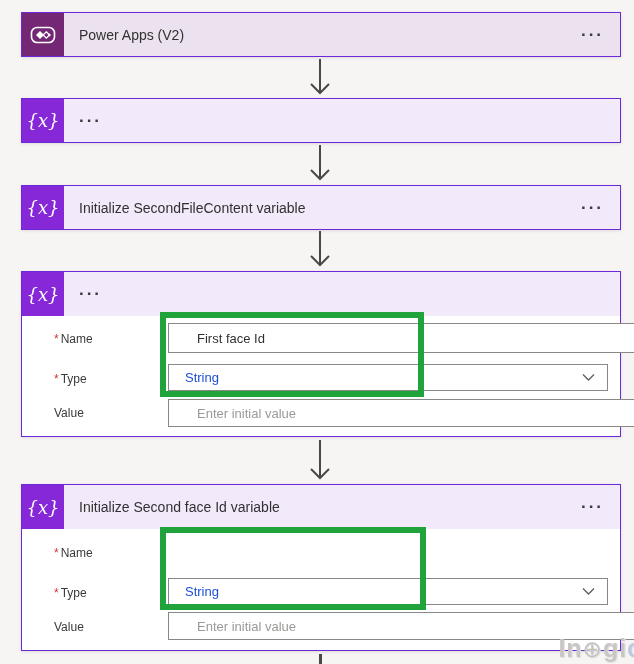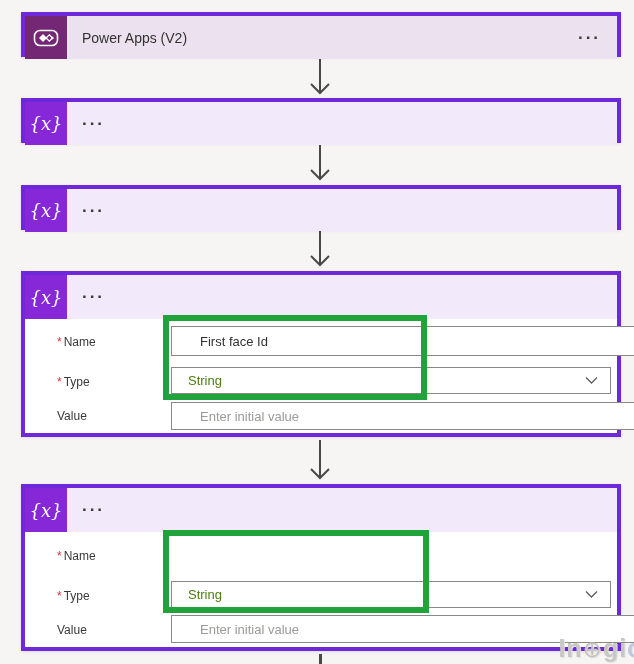--- a/index.html
+++ b/index.html
@@ -11,21 +11,21 @@
     background: #f6f5f4;
     overflow: hidden;
     font-family: "Liberation Sans", sans-serif;
     color: #323130;
   }
   .card {
     position: absolute;
     left: 21px;
     width: 600px;
     background: #ffffff;
-    border: 4px solid #6d28d9;
+    border: 1px solid #6d28d9;
     box-shadow: 0 1px 3px rgba(0,0,0,0.10);
   }
   .card-header {
     display: flex;
     align-items: stretch;
     height: 44px;
     cursor: pointer;
   }
   .collapsed { height: 45px; }
   .collapsed .card-header { height: 43px; }
@@ -87,21 +87,21 @@
     outline: none;
   }
   .txt-input::placeholder { color: #9c9a98; opacity: 1; }
   .dropdown {
     position: absolute;
     left: 146px;
     width: 440px;
     border: 1px solid #8a8886;
     background: #fff;
     font-size: 13px;
-    color: #4d7c0f;
+    color: #1d4ed8;
     display: flex;
     align-items: center;
     padding: 0 12px 0 16px;
     cursor: pointer;
   }
   .dropdown .dd-text { flex: 1 1 auto; }
   .dropdown .chev { flex: 0 0 auto; display: flex; align-items: center; }
   .flow-arrow { position: absolute; left: 307px; }
   .flow-stub {
     position: absolute;
@@ -164,20 +164,21 @@
   </div>
 
   <svg class="flow-arrow" style="top:145px;" width="26" height="38">
     <line x1="13" y1="0" x2="13" y2="33" stroke="#4a4846" stroke-width="2"></line>
     <polyline points="4,25 13,34 22,25" fill="none" stroke="#4a4846" stroke-width="2"></polyline>
   </svg>
 
   <div class="card collapsed" style="top:185px;">
     <div class="card-header hdr-action">
       <div class="op-icon var">{x}</div>
+      <div class="hdr-title">Initialize SecondFileContent variable</div>
       <div class="hdr-menu">···</div>
     </div>
   </div>
 
   <svg class="flow-arrow" style="top:231px;" width="26" height="38">
     <line x1="13" y1="0" x2="13" y2="33" stroke="#4a4846" stroke-width="2"></line>
     <polyline points="4,25 13,34 22,25" fill="none" stroke="#4a4846" stroke-width="2"></polyline>
   </svg>
 
   <div class="card" style="top:271px; height:166px;">
@@ -212,20 +213,21 @@
   </div>
 
   <svg class="flow-arrow" style="top:440px;" width="26" height="42">
     <line x1="13" y1="0" x2="13" y2="37" stroke="#4a4846" stroke-width="2"></line>
     <polyline points="4,29 13,38 22,29" fill="none" stroke="#4a4846" stroke-width="2"></polyline>
   </svg>
 
   <div class="card" style="top:484px; height:167px;">
     <div class="card-header hdr-action">
       <div class="op-icon var">{x}</div>
+      <div class="hdr-title">Initialize Second face Id variable</div>
       <div class="hdr-menu">···</div>
     </div>
 
     <div class="field-label" style="top:61px;">
       <span class="req">*</span><span>Name</span>
     </div>
 
     <div class="field-label" style="top:101px;">
       <span class="req">*</span><span>Type</span>
     </div>

